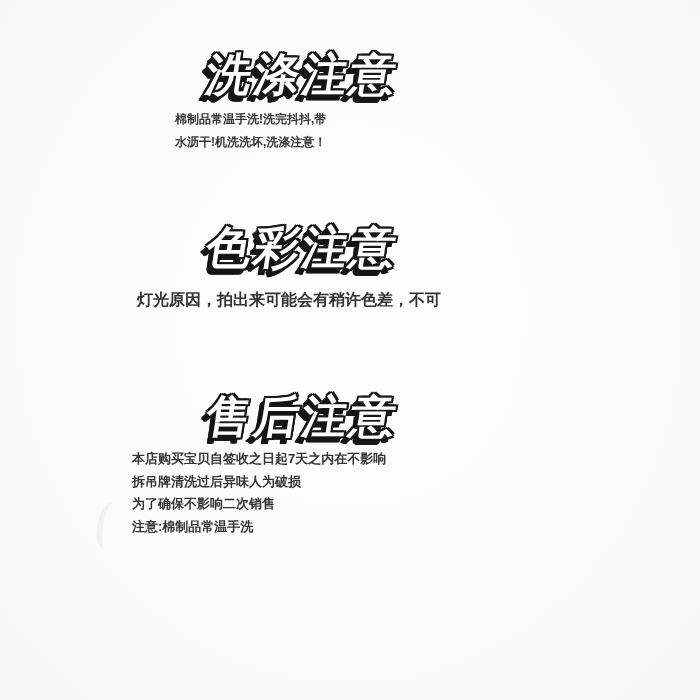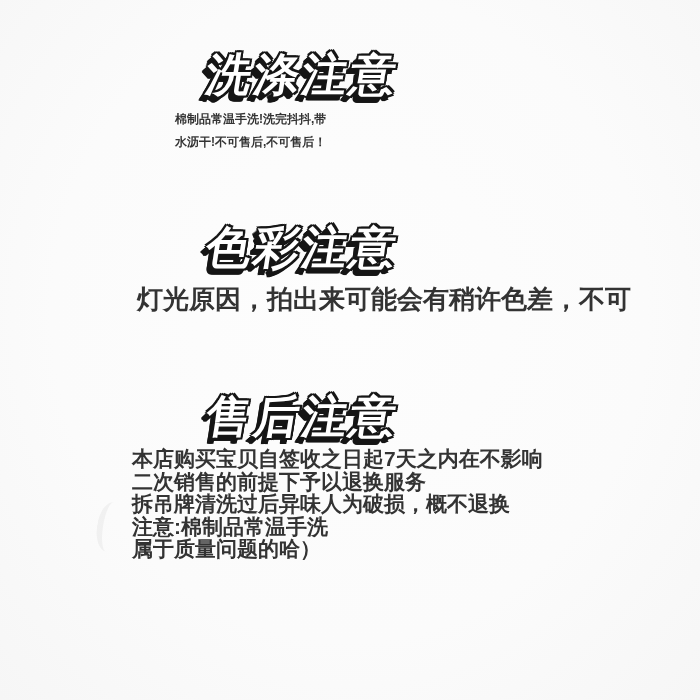--- a/index.html
+++ b/index.html
@@ -45,22 +45,22 @@
   #title-color { top: 222px; }
   #title-after { top: 391px; }
 
   .body-block {
     position: absolute;
     color: #333333;
     font-weight: 600;
     white-space: nowrap;
   }
   .body-wash  { left: 175px; top: 108px; font-size: 12px;   line-height: 22.5px; }
-  .body-color { left: 137px; top: 288px; font-size: 26px;   line-height: 23px; }
-  .body-after { left: 132px; top: 448px; font-size: 21px; line-height: 22.5px; }
+  .body-color { left: 137px; top: 288px; font-size: 16px;   line-height: 23px; }
+  .body-after { left: 132px; top: 448px; font-size: 13px; line-height: 22.5px; }
 
   .faint-arc {
     position: absolute;
     left: 97px;
     top: 502px;
     width: 20px;
     height: 50px;
     border-left: 6px solid rgba(60,60,60,0.05);
     border-radius: 50%/50%;
     transform: rotate(9deg);
@@ -68,37 +68,36 @@
 </style>
 </head>
 <body>
 
 <div class="canvas">
 
   <section>
     <h1 class="big-title" id="title-wash">洗涤注意</h1>
     <div class="body-block body-wash">
       <div>棉制品常温手洗!洗完抖抖,带</div>
-      <div>水沥干!不可售后,不可售后！</div>
+      <div>水沥干!机洗洗坏,洗涤注意！</div>
     </div>
   </section>
 
   <section>
     <h1 class="big-title" id="title-color">色彩注意</h1>
     <div class="body-block body-color">
       <div>灯光原因，拍出来可能会有稍许色差，不可</div>
     </div>
   </section>
 
   <section>
     <h1 class="big-title" id="title-after">售后注意</h1>
     <div class="body-block body-after">
       <div>本店购买宝贝自签收之日起7天之内在不影响</div>
-      <div>二次销售的前提下予以退换服务</div>
-      <div>拆吊牌清洗过后异味人为破损，概不退换</div>
+      <div>拆吊牌清洗过后异味人为破损</div>
+      <div>为了确保不影响二次销售</div>
       <div>注意:棉制品常温手洗</div>
-      <div>属于质量问题的哈）</div>
     </div>
   </section>
 
   <div class="faint-arc"></div>
 
 </div>
 
 </body></html>

